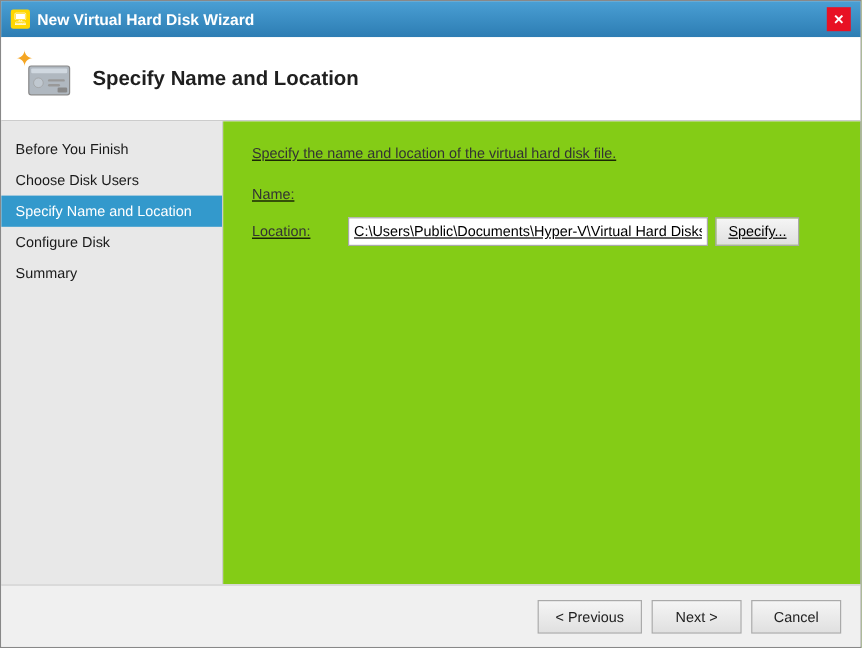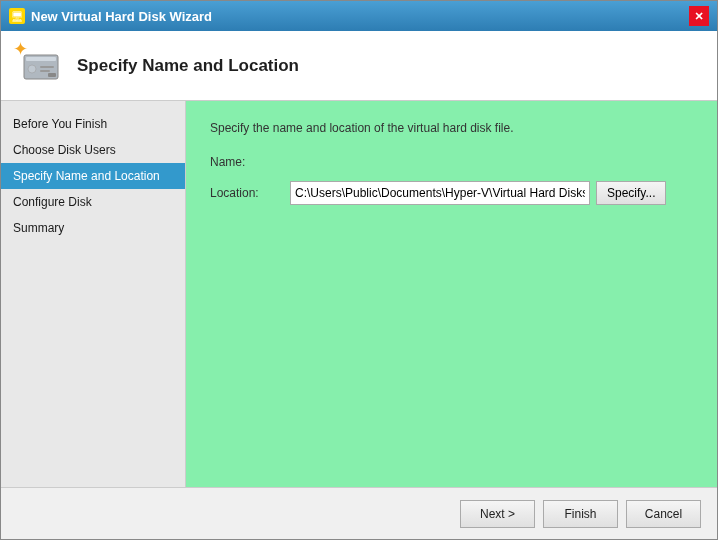--- a/index.html
+++ b/index.html
@@ -105,22 +105,23 @@
       color: #1a1a1a;
       font-size: 12px;
     }
     .sidebar-item.active {
       background: #3399cc;
       color: white;
     }
     .main-content {
       flex: 1;
       padding: 20px 24px;
-      background: #86efac;
+      background: #84cc16;
       overflow-y: auto;
+      text-decoration: underline;
     }
     .instruction-text {
       font-size: 12px;
       color: #333;
       margin-bottom: 20px;
     }
     .form-row {
       display: flex;
       align-items: center;
       margin-bottom: 12px;
@@ -257,17 +258,17 @@
 
       <div class="form-row">
         <label class="form-label">Location:</label>
         <input class="form-input location-input" type="text" value="C:\Users\Public\Documents\Hyper-V\Virtual Hard Disks\" style="">
         <button class="browse-btn">Specify...</button>
       </div>
     </div>
   </div>
 
   <div class="footer">
+    <button class="footer-btn">&lt; Previous</button>
     <button class="footer-btn">Next &gt;</button>
-    <button class="footer-btn">Finish</button>
     <button class="footer-btn">Cancel</button>
   </div>
 </div>
 
 </body></html>

